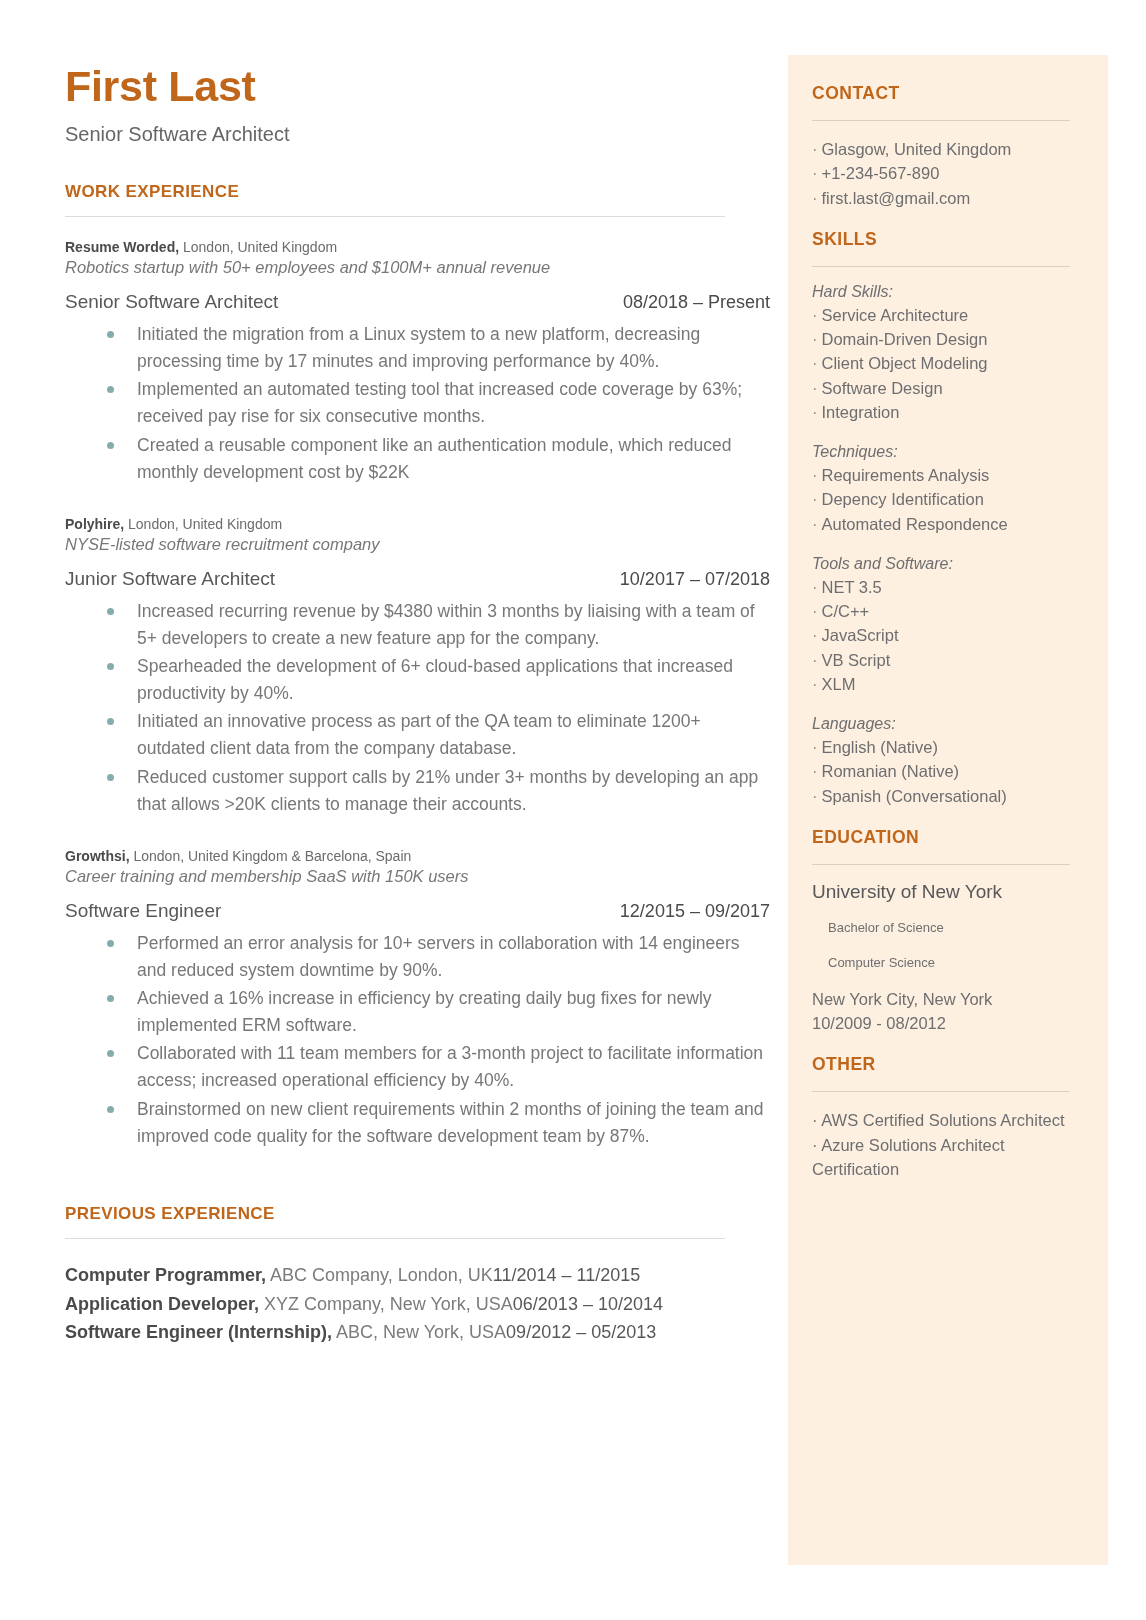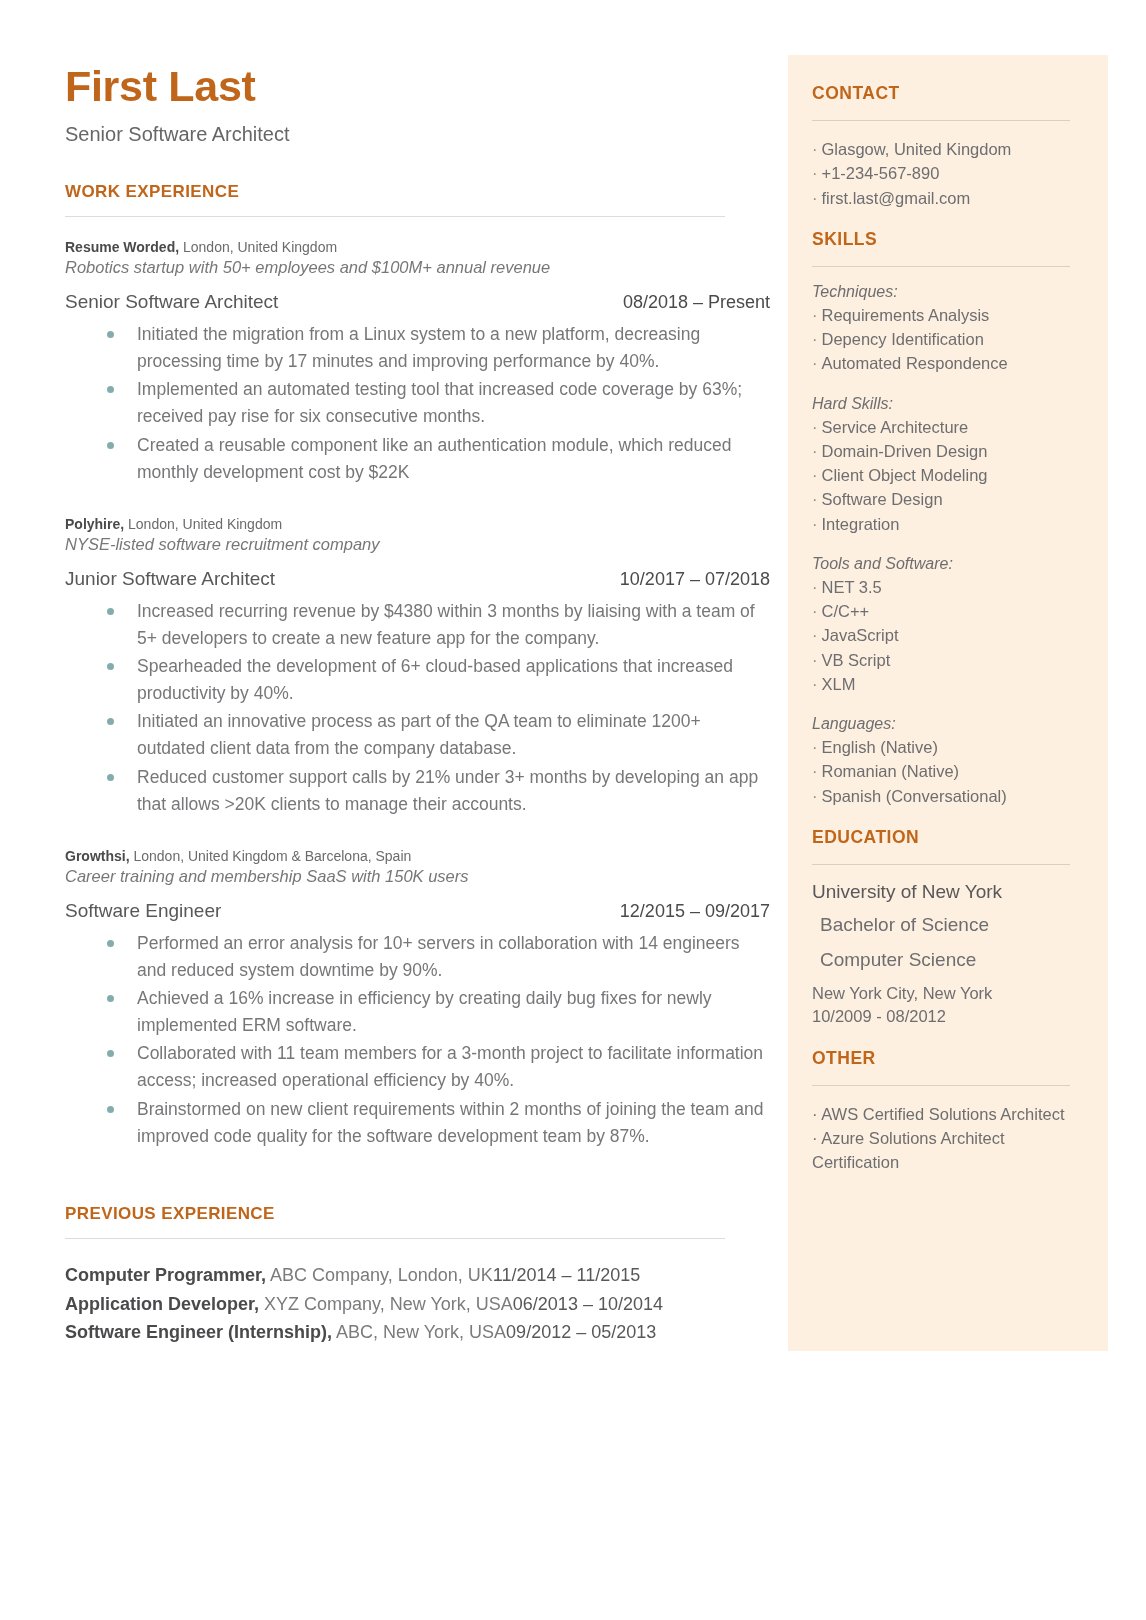--- a/index.html
+++ b/index.html
@@ -10,21 +10,21 @@
     color:#58585a;
     position:relative;
     overflow:hidden;
   }
   .page { position:relative; width:1146px; height:1620px; }
 
   
   .sidebar {
     position:absolute;
     left:788px; top:55px;
-    width:320px; height:1296px;
+    width:320px; height:1510px;
     background:#fdf0e1;
     box-sizing:border-box;
     padding:28px 30px 0 24px;
   }
   .side-h {
     color:#c0661a;
     font-size:17.5px;
     font-weight:bold;
     letter-spacing:0.5px;
     margin:0 0 16px 0;
@@ -105,21 +105,21 @@
   .prev-row {
     display:flex; align-items:baseline;
     font-size:18px; color:#7b7b7e;
     line-height:1.6;
   }
   .prev-row b { color:#4a4a4c; font-weight:bold; }
   .prev-row .d { color:#58585a; white-space:nowrap; }
   .mt-sec { margin-top:54px; }
   .edu-line { font-size:16.5px; color:#6e6e70; line-height:1.42; margin:0; }
   .edu-top { font-size:19px; color:#58585a; margin:0 0 4px 0; }
-  .edu-mid { font-size:19px; color:#6e6e70; margin:8px; line-height:1.45; }
+  .edu-mid { font-size:13px; color:#6e6e70; margin:16px; line-height:1.45; }
   .other-li {
     font-size:16.5px; color:#6e6e70; line-height:1.47; margin:0;
   }
 </style>
 </head>
 <body>
 
 <div class="page">
 
   <aside class="sidebar">
@@ -127,38 +127,38 @@
     <h2 class="side-h">CONTACT</h2>
     <hr class="side-rule">
     <div class="group">
       <p class="side-li"><span class="dot">·</span><span>Glasgow, United Kingdom</span></p>
       <p class="side-li"><span class="dot">·</span><span>+1-234-567-890</span></p>
       <p class="side-li"><span class="dot">·</span><span>first.last@gmail.com</span></p>
     </div>
 
     <h2 class="side-h">SKILLS</h2>
     <hr class="side-rule">
-
-    <div class="group">
-      <p class="cat">Techniques:</p>
-      <p class="side-li"><span class="dot">·</span><span>Requirements Analysis</span></p>
-      <p class="side-li"><span class="dot">·</span><span>Depency Identification</span></p>
-      <p class="side-li"><span class="dot">·</span><span>Automated Respondence</span></p>
-    </div>
 
     <div class="group">
       <p class="cat">Hard Skills:</p>
       <p class="side-li"><span class="dot">·</span><span>Service Architecture</span></p>
       <p class="side-li"><span class="dot">·</span><span>Domain-Driven Design</span></p>
       <p class="side-li"><span class="dot">·</span><span>Client Object Modeling</span></p>
       <p class="side-li"><span class="dot">·</span><span>Software Design</span></p>
       <p class="side-li"><span class="dot">·</span><span>Integration</span></p>
     </div>
 
     <div class="group">
+      <p class="cat">Techniques:</p>
+      <p class="side-li"><span class="dot">·</span><span>Requirements Analysis</span></p>
+      <p class="side-li"><span class="dot">·</span><span>Depency Identification</span></p>
+      <p class="side-li"><span class="dot">·</span><span>Automated Respondence</span></p>
+    </div>
+
+    <div class="group">
       <p class="cat">Tools and Software:</p>
       <p class="side-li"><span class="dot">·</span><span>NET 3.5</span></p>
       <p class="side-li"><span class="dot">·</span><span>C/C++</span></p>
       <p class="side-li"><span class="dot">·</span><span>JavaScript</span></p>
       <p class="side-li"><span class="dot">·</span><span>VB Script</span></p>
       <p class="side-li"><span class="dot">·</span><span>XLM</span></p>
     </div>
 
     <div class="group">
       <p class="cat">Languages:</p>

